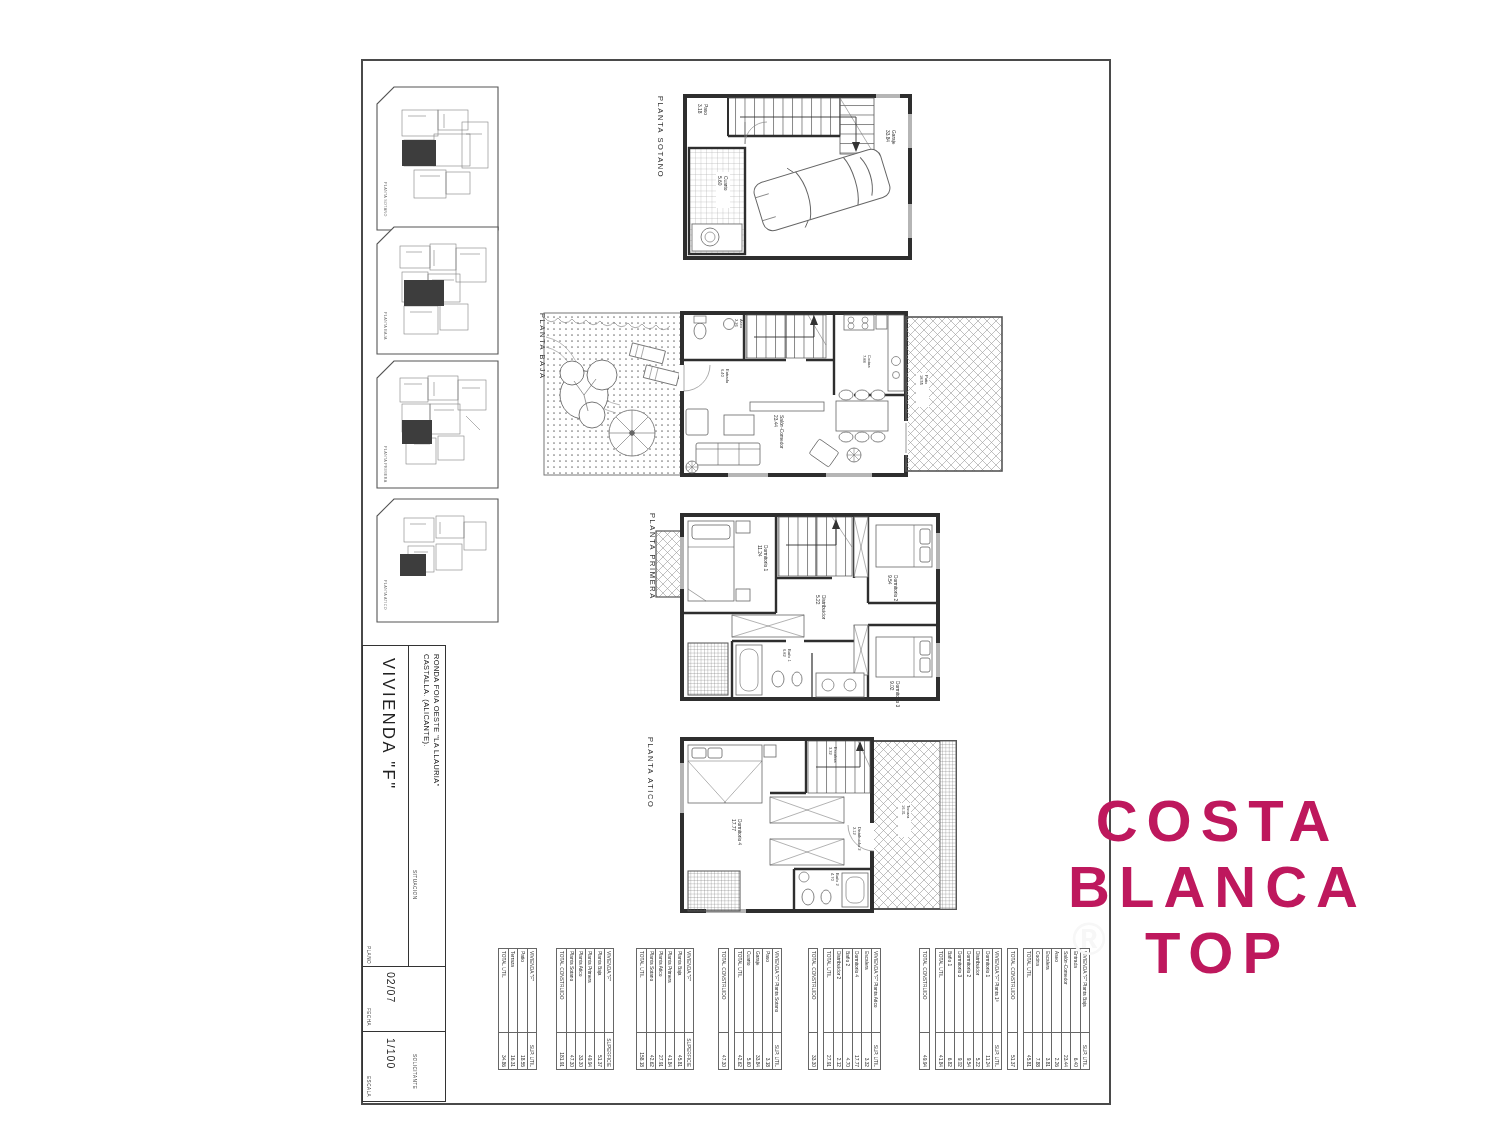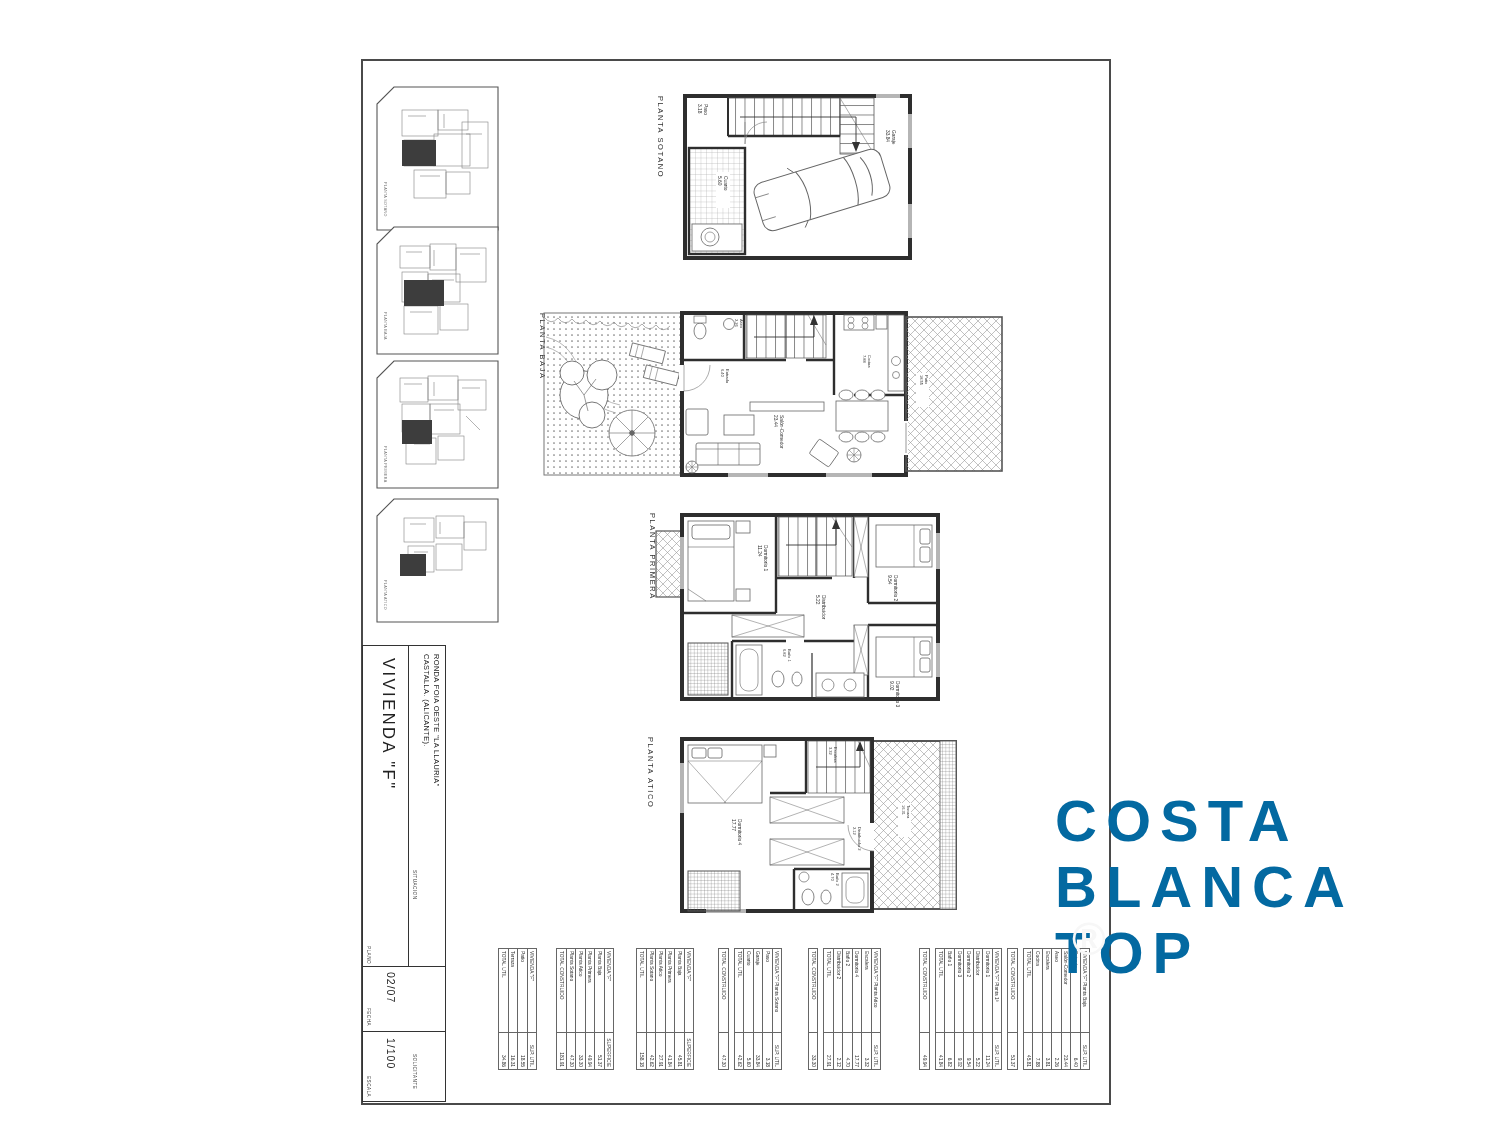--- a/index.html
+++ b/index.html
@@ -19,22 +19,22 @@
   .stab.cons{margin-top:5px;}
   
   .tblock{position:relative;border:1.6px solid #333;background:#fff;box-sizing:border-box;}
   .tb-vline{position:absolute;top:0;bottom:0;width:1px;background:#333;}
   .tb-hline{position:absolute;left:0;height:1px;background:#333;}
   .tb-cap{position:absolute;font-size:4.6px;letter-spacing:.5px;color:#333;}
   .tb-addr{position:absolute;left:8px;top:4px;font-size:7.4px;line-height:1.3;letter-spacing:.4px;color:#222;}
   .tb-viv{position:absolute;left:12px;top:47px;font-size:16.5px;letter-spacing:2.5px;color:#222;}
   .tb-num{position:absolute;font-size:10.5px;letter-spacing:1px;color:#222;}
   
-  .wmark{position:absolute;left:1055px;top:788px;width:325px;text-align:left;
-         font-weight:bold;font-size:58px;line-height:66px;letter-spacing:9px;color:#0369a1;z-index:3;}
+  .wmark{position:absolute;left:1055px;top:788px;width:325px;text-align:center;
+         font-weight:bold;font-size:58px;line-height:66px;letter-spacing:9px;color:#be185d;z-index:3;}
   .wreg{position:absolute;left:1072px;top:912px;font-size:46px;font-weight:bold;color:#f7f7f7;z-index:3;}
   svg{position:absolute;overflow:visible;}
   svg text{font-family:"Liberation Sans",sans-serif;}
   .plabel{font-size:7.5px;letter-spacing:1.6px;fill:#2e2e2e;}
   .rlabel{font-size:4.8px;fill:#333;}
   .rlabel-s{font-size:4px;fill:#333;}
   .klabel{font-size:3.6px;fill:#777;letter-spacing:.4px;}
 </style>
 </head>
 <body>

